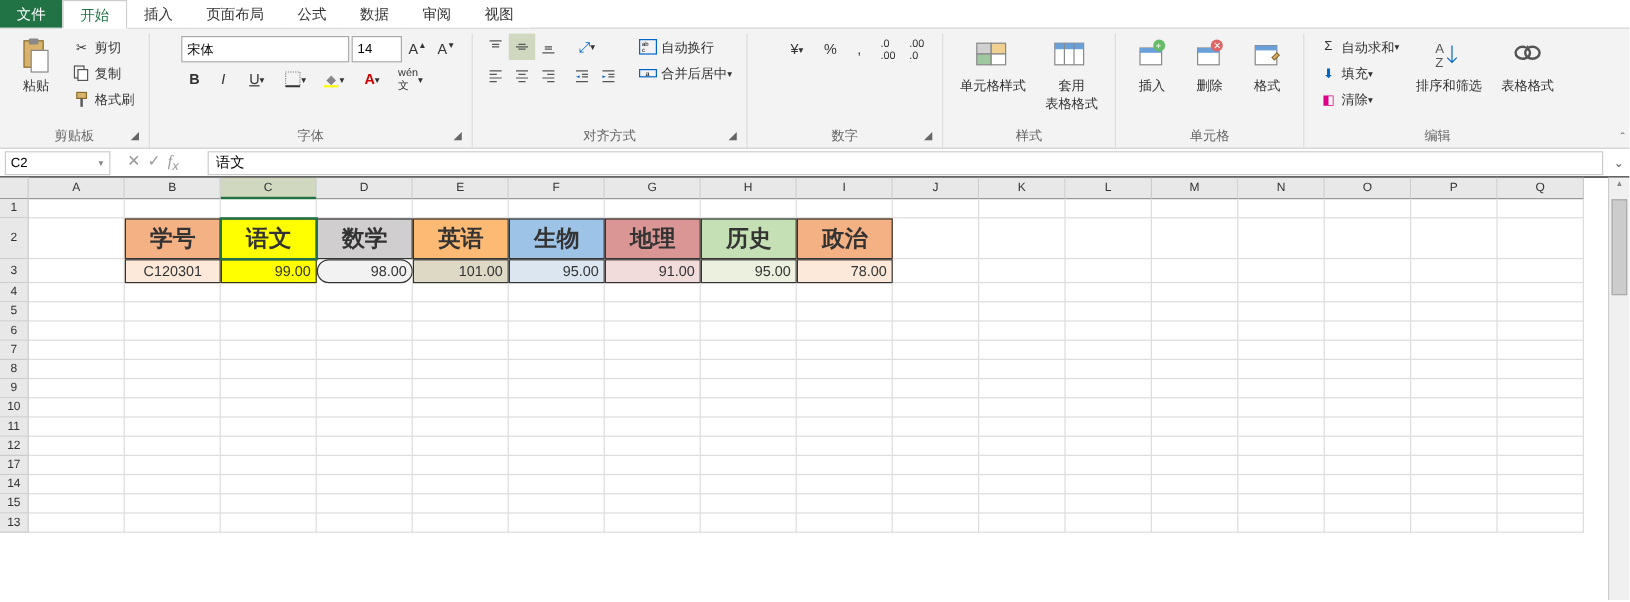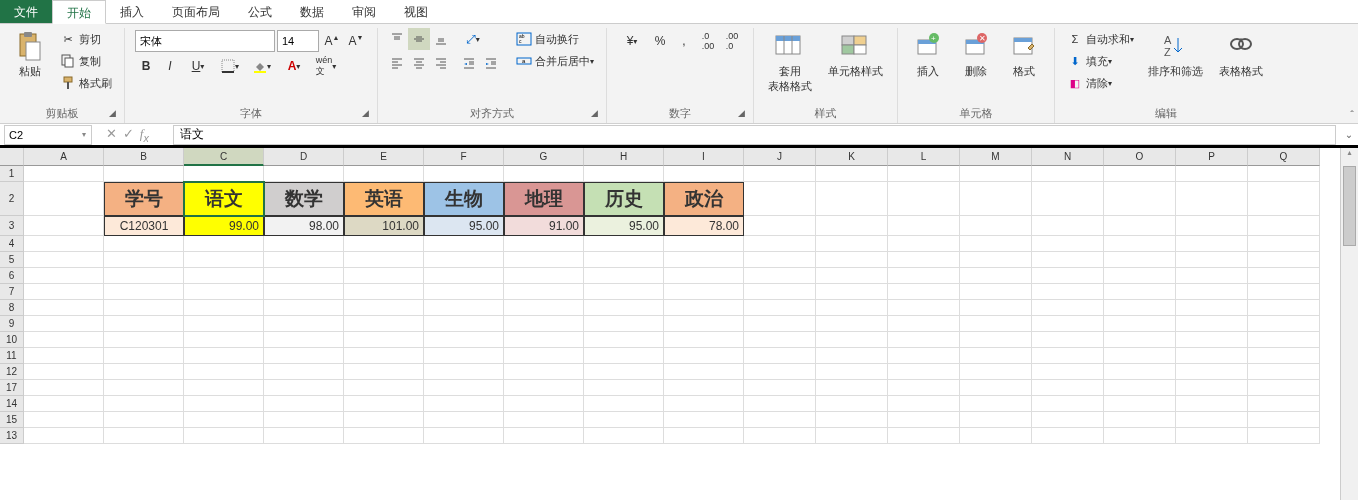--- a/index.html
+++ b/index.html
@@ -11,33 +11,33 @@
 .ribbon { display: flex; background: #f3f3f3; padding: 4px 0 0 0; border-bottom: 1px solid #d0d0d0; height: 100px; position: relative; }
 .group { display: flex; flex-direction: column; align-items: center; padding: 0 8px; border-right: 1px solid #ddd; }
 .group-content { display: flex; align-items: flex-start; gap: 4px; flex: 1; }
 .group-label { font-size: 11px; color: #666; padding: 2px 0; }
 .big-btn { display: flex; flex-direction: column; align-items: center; justify-content: center; padding: 2px 6px; cursor: pointer; min-width: 42px; }
 .big-btn .icon { width: 32px; height: 32px; display: flex; align-items: center; justify-content: center; font-size: 24px; }
 .big-btn .label { font-size: 11px; margin-top: 2px; }
 .small-btns { display: flex; flex-direction: column; gap: 0; }
 .small-btn { display: flex; align-items: center; padding: 2px 4px; font-size: 11px; cursor: pointer; height: 22px; }
 .small-btn .icon { width: 16px; height: 16px; margin-right: 3px; display: inline-flex; align-items: center; justify-content: center; }
-.font-controls { display: flex; flex-direction: column; gap: 3px; padding: 2px; }
+.font-controls { display: flex; flex-direction: column; gap: 3px; padding: 2px; margin-left: 16px; }
 .font-row { display: flex; gap: 2px; align-items: center; }
 .font-select { width: 140px; height: 22px; border: 1px solid #aaa; font-size: 11px; padding: 0 4px; background: #fff; }
 .size-select { width: 42px; height: 22px; border: 1px solid #aaa; font-size: 11px; padding: 0 4px; background: #fff; }
 .btn-sq { width: 22px; height: 22px; border: 1px solid transparent; display: flex; align-items: center; justify-content: center; cursor: pointer; font-size: 12px; }
 .btn-sq.with-arrow { width: 30px; }
 .align-grid { display: flex; flex-direction: column; gap: 2px; }
 .align-row { display: flex; gap: 0; }
 .number-select { width: 120px; height: 22px; border: 1px solid #aaa; font-size: 11px; padding: 0 4px; background: #fff; }
 .dialog-launcher { position: absolute; right: 3px; bottom: 3px; width: 12px; height: 12px; font-size: 9px; cursor: pointer; color: #666; }
 .group { position: relative; }
 .collapse-ribbon { position: absolute; right: 4px; bottom: 2px; font-size: 11px; color: #666; cursor: pointer; }
-.name-box-row { display: flex; align-items: center; height: 24px; border-bottom: 3px solid #000000; background: #fff; }
+.name-box-row { display: flex; align-items: center; height: 24px; border-bottom: 1px solid #000000; background: #fff; }
 .name-box { width: 88px; height: 20px; border: 1px solid #ccc; margin: 2px 4px; font-size: 11px; padding: 0 4px; }
 .fx-btns { display: flex; gap: 6px; padding: 0 20px; color: #999; }
 .fx-btn { cursor: pointer; font-size: 13px; }
 .fx-label { font-style: italic; font-family: "Times New Roman", serif; }
 .formula-bar { flex: 1; height: 20px; border: 1px solid #ccc; margin: 2px 4px; font-size: 12px; padding: 0 6px; }
 .fb-expand { width: 18px; text-align: center; color: #666; cursor: pointer; font-size: 10px; }
 .sheet-area { display: flex; height: 352px; }
 .row-headers { display: flex; flex-direction: column; }
 .corner { width: 24px; height: 18px; background: #e8e8e8; border-right: 1px solid #ccc; border-bottom: 1px solid #999; }
 .row-hdr { width: 24px; height: 16px; background: #e8e8e8; border-right: 1px solid #ccc; border-bottom: 1px solid #ccc; display: flex; align-items: center; justify-content: center; font-size: 10px; color: #333; }
@@ -291,39 +291,39 @@
     </div>
     <div class="group-label">数字</div>
     <div class="dialog-launcher">◢</div>
   </div>
 
   <div class="group">
     <div class="group-content">
       <div class="big-btn">
         <div class="icon">
             <svg width="32" height="28">
+              <rect x="2" y="4" width="12" height="9" fill="#d0d0d0" stroke="#888"></rect>
+              <rect x="14" y="4" width="12" height="9" fill="#f0d090" stroke="#888"></rect>
+              <rect x="2" y="13" width="12" height="9" fill="#a0c8a0" stroke="#888"></rect>
+              <rect x="14" y="13" width="12" height="9" fill="#fff" stroke="#888"></rect>
+            </svg>
+          </div>
+        <div class="label">单元格样式</div>
+      </div>
+      <div class="big-btn">
+        <div class="icon">
+            <svg width="32" height="28">
               <rect x="2" y="4" width="24" height="18" fill="#fff" stroke="#888"></rect>
               <rect x="2" y="4" width="24" height="5" fill="#6aa0d8"></rect>
               <line x1="10" y1="4" x2="10" y2="22" stroke="#888"></line>
               <line x1="18" y1="4" x2="18" y2="22" stroke="#888"></line>
             </svg>
           </div>
         <div class="label" style="white-space:pre-line;text-align:center">套用
 表格格式</div>
-      </div>
-      <div class="big-btn">
-        <div class="icon">
-            <svg width="32" height="28">
-              <rect x="2" y="4" width="12" height="9" fill="#d0d0d0" stroke="#888"></rect>
-              <rect x="14" y="4" width="12" height="9" fill="#f0d090" stroke="#888"></rect>
-              <rect x="2" y="13" width="12" height="9" fill="#a0c8a0" stroke="#888"></rect>
-              <rect x="14" y="13" width="12" height="9" fill="#fff" stroke="#888"></rect>
-            </svg>
-          </div>
-        <div class="label">单元格样式</div>
       </div>
     </div>
     <div class="group-label">样式</div>
   </div>
 
   <div class="group">
     <div class="group-content">
       <div class="big-btn">
           <div class="icon">
             <svg width="28" height="28">
@@ -493,21 +493,21 @@
           <div class="cell" style="width: 72px;"></div>
           <div class="cell" style="width: 72px;"></div>
           <div class="cell" style="width: 72px;"></div>
           <div class="cell" style="width: 72px;"></div>
           <div class="cell" style="width: 72px;"></div>
         </div>
         <div class="grid-row med">
           <div class="cell" style="width: 80px;"></div>
           <div class="cell data-cell left" style="width: 80px; background: rgb(253, 233, 217);">C120301</div>
           <div class="cell data-cell" style="width: 80px; background: rgb(255, 255, 0);">99.00</div>
-          <div class="cell data-cell" style="width: 80px; background: rgb(242, 242, 242);">98.00</div>
+          <div class="cell data-cell" style="width: 80px; background: rgb(242, 242, 242); border-radius: 10px;">98.00</div>
           <div class="cell data-cell" style="width: 80px; background: rgb(221, 217, 196);">101.00</div>
           <div class="cell data-cell" style="width: 80px; background: rgb(220, 230, 241);">95.00</div>
           <div class="cell data-cell" style="width: 80px; background: rgb(242, 220, 219);">91.00</div>
           <div class="cell data-cell" style="width: 80px; background: rgb(235, 241, 222);">95.00</div>
           <div class="cell data-cell" style="width: 80px; background: rgb(253, 233, 217);">78.00</div>
           <div class="cell" style="width: 72px;"></div>
           <div class="cell" style="width: 72px;"></div>
           <div class="cell" style="width: 72px;"></div>
           <div class="cell" style="width: 72px;"></div>
           <div class="cell" style="width: 72px;"></div>

